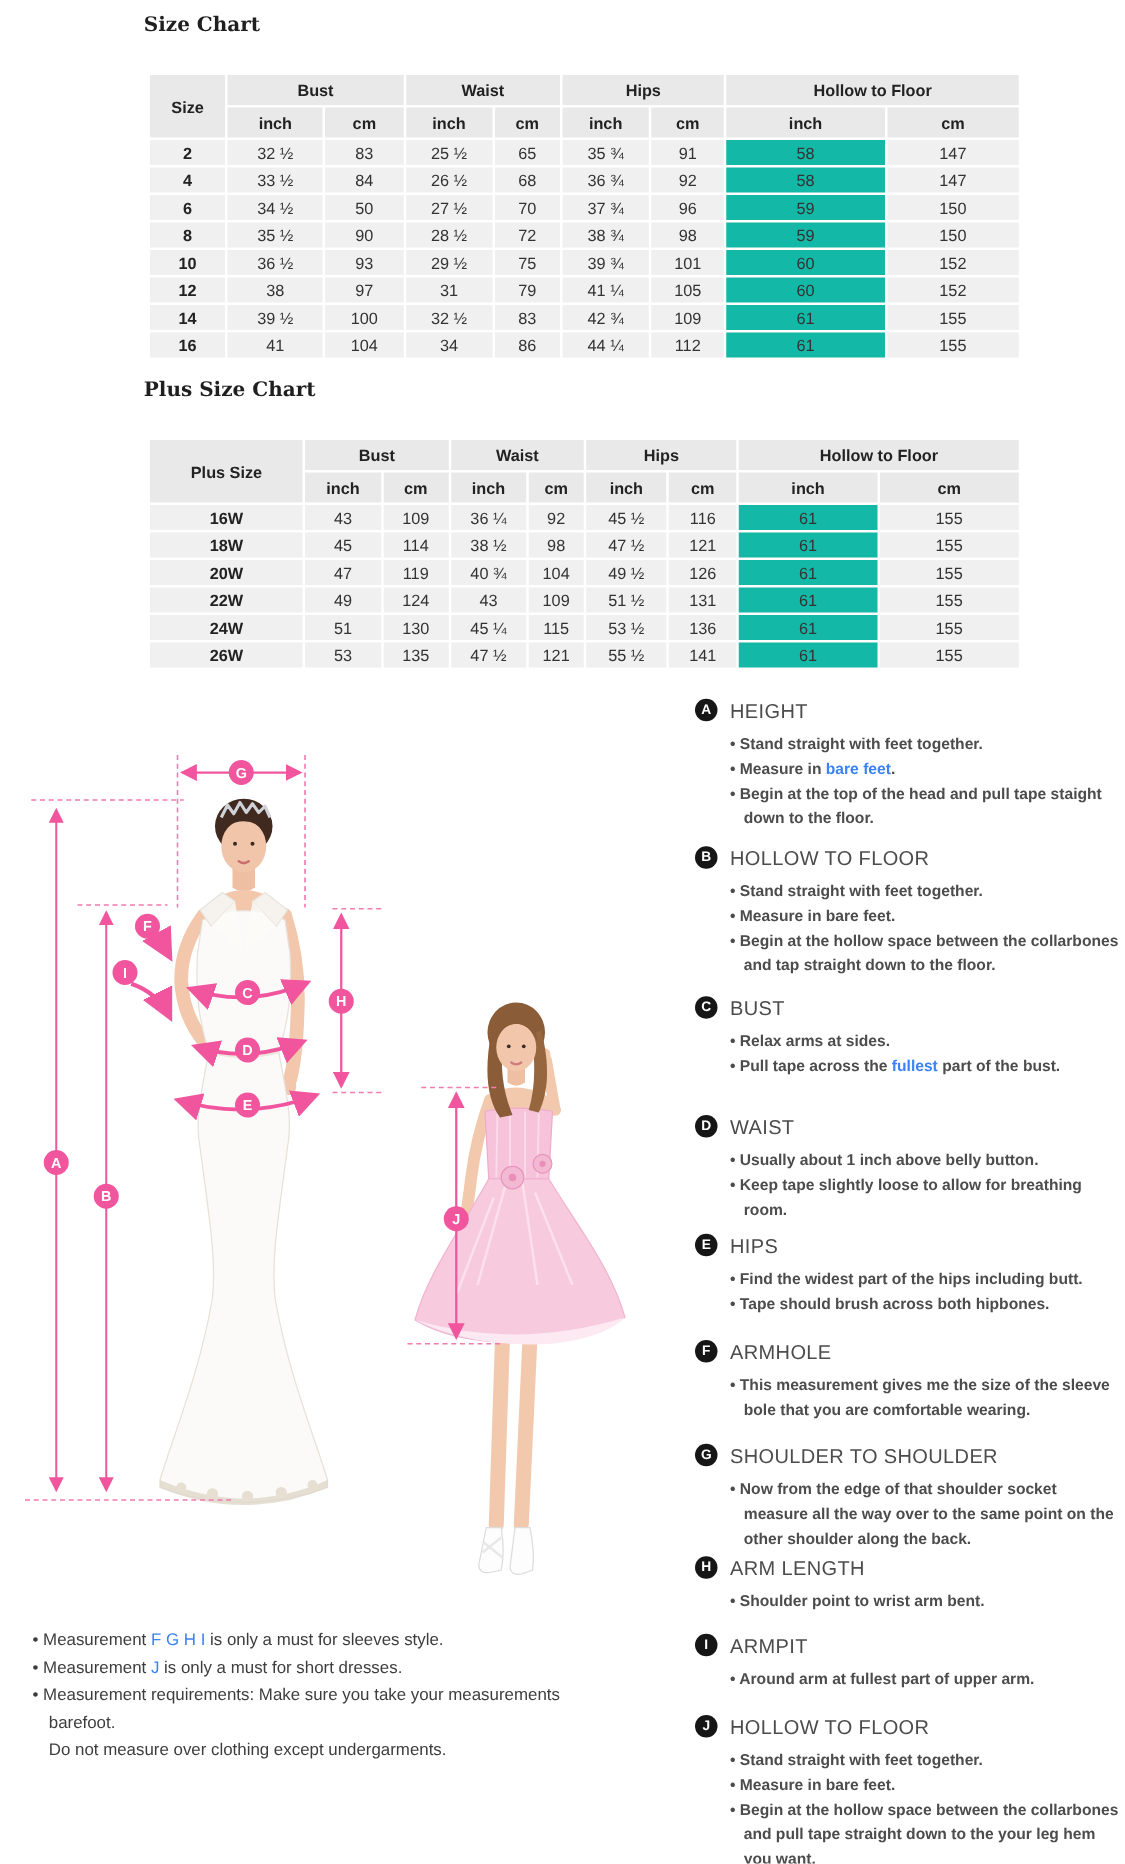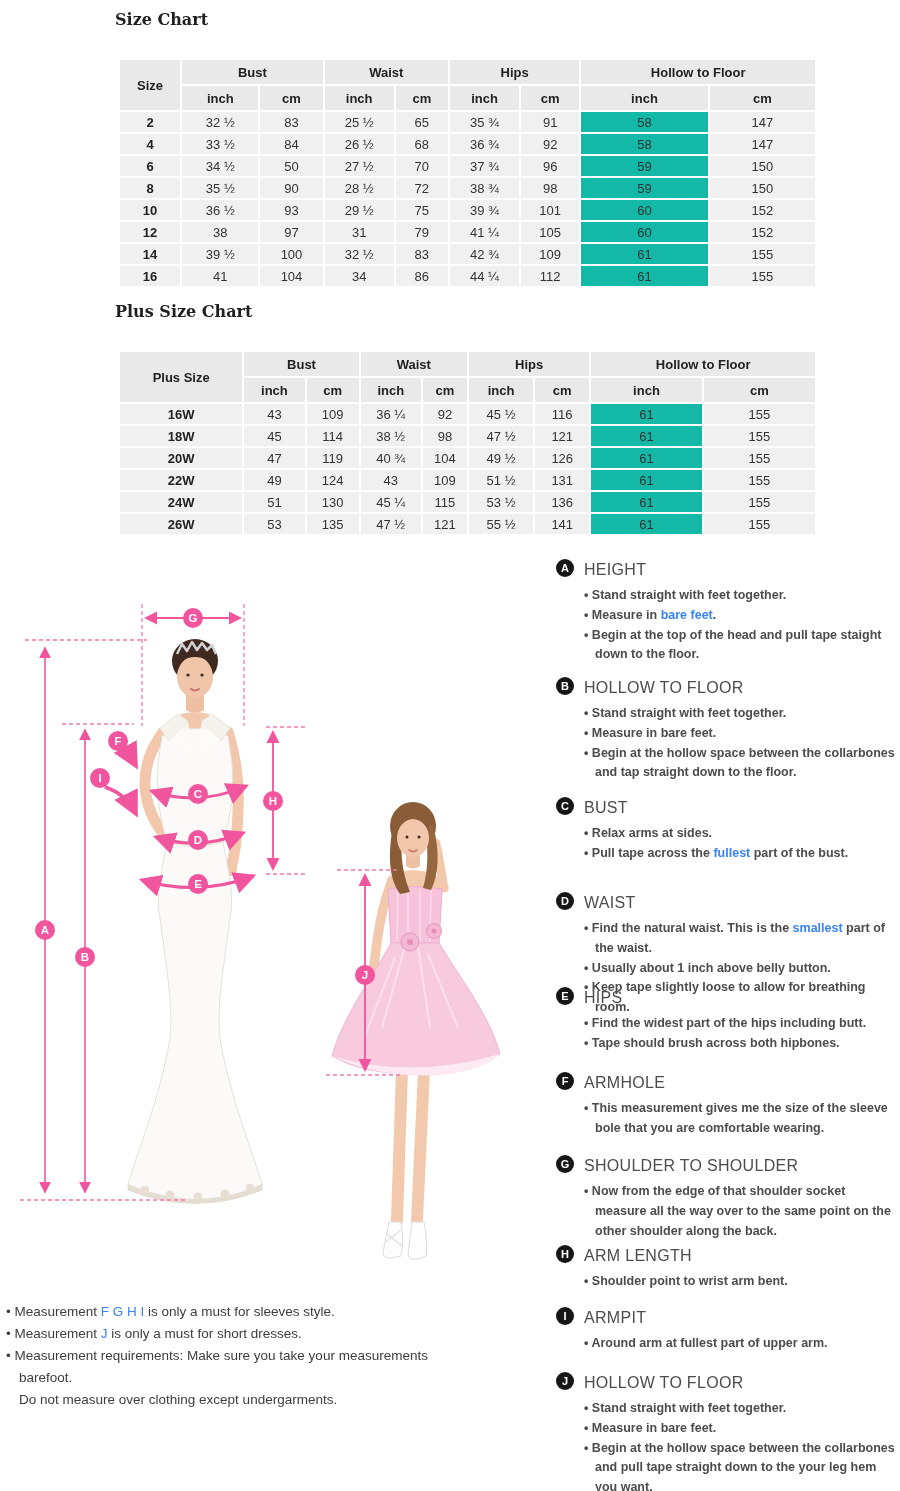--- a/index.html
+++ b/index.html
@@ -30,21 +30,21 @@
   .badge { flex:0 0 18px; width:18px; height:18px; border-radius:50%; background:#161616;
            color:#fff; font:bold 11px/18px "Liberation Sans",sans-serif; text-align:center; }
   .instr-body { margin-left:10px; }
   .instr-title { font-size:16px; color:#4c4c4c; letter-spacing:.3px; margin:2px 0 7px 0; }
   .instr ul { list-style:none; }
   .instr li { font-size:12.5px; line-height:1.58; color:#4c4c4c; padding-left:11px; text-indent:-11px;font-weight:bold; }
 
   .pink { color:#3b82f6; }
 
   
-  #notes { position:absolute; left:6px; top:1301px; width:470px; }
+  #notes { position:absolute; left:26px; top:1301px; width:470px; }
   .note { font-size:13.5px; line-height:22px; color:#3d3d3d; padding-left:13px; text-indent:-13px; }
   .note.nobullet { text-indent:0; }
 </style>
 </head>
 <body>
 
 <div class="page">
 
   <h2 class="chart-title" id="size-chart-title">Size Chart</h2>
   <table class="chart-table" id="size-table">
@@ -464,21 +464,20 @@
             <li>• <span>Relax arms at sides.</span></li>
             <li>• <span>Pull tape across the </span><span class="pink">fullest</span><span> part of the bust.</span></li>
           </ul>
         </div>
       </div>
       <div class="instr" style="top: 892px;">
         <span class="badge">D</span>
         <div class="instr-body">
           <div class="instr-title">WAIST</div>
           <ul>
-            <li>• <span>Find the natural waist. This is the </span><span class="pink">smallest</span><span> part of the waist.</span></li>
             <li>• <span>Usually about 1 inch above belly button.</span></li>
             <li>• <span>Keep tape slightly loose to allow for breathing room.</span></li>
           </ul>
         </div>
       </div>
       <div class="instr" style="top: 987px;">
         <span class="badge">E</span>
         <div class="instr-body">
           <div class="instr-title">HIPS</div>
           <ul>

